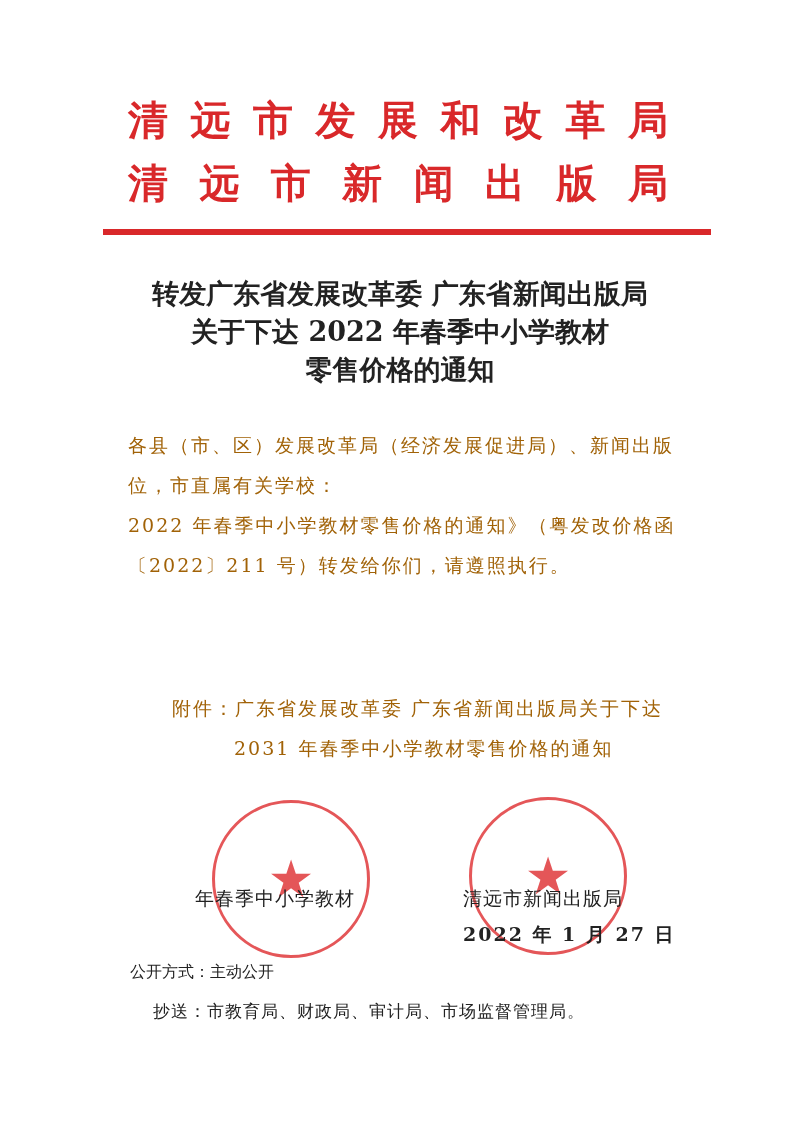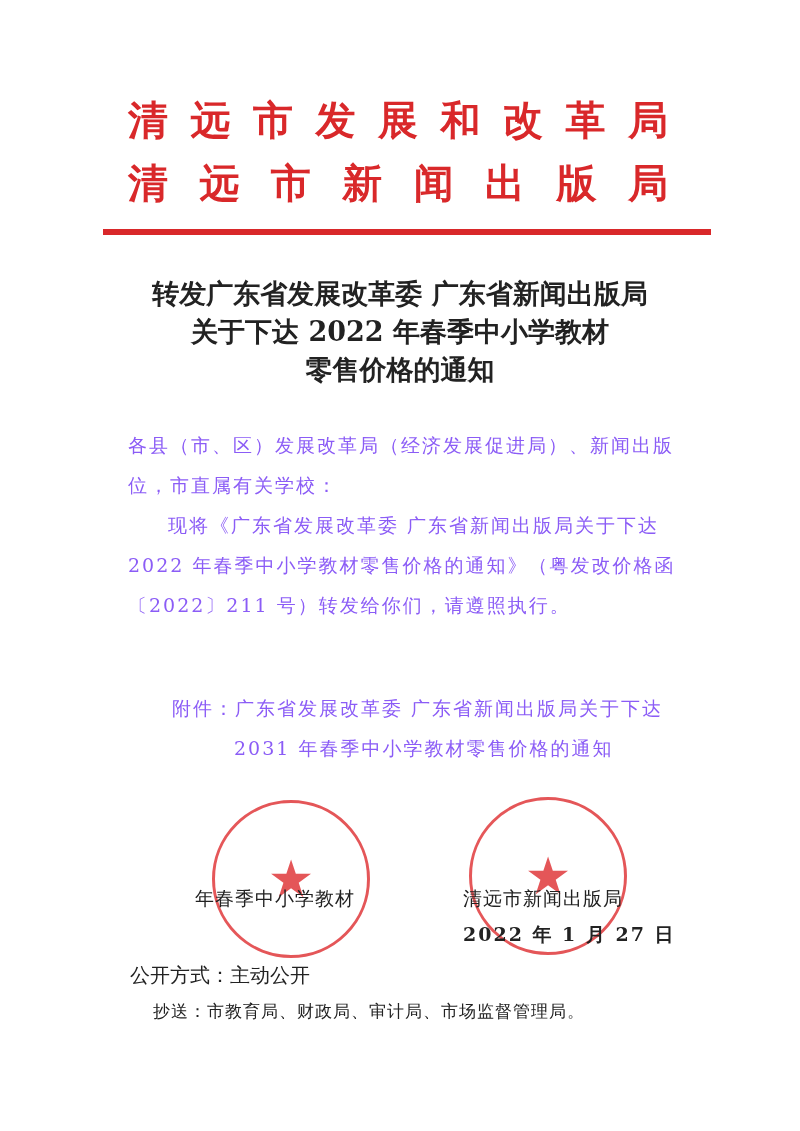--- a/index.html
+++ b/index.html
@@ -6,21 +6,21 @@
   body { width: 800px; height: 1131px; position: relative; overflow: hidden;
          font-family: "DejaVu Serif", "Liberation Serif", serif; color: #222; }
   .abs { position: absolute; }
   .hdr { left: 128px; width: 540px; color: #d9282a; font-size: 40px; font-weight: bold;
          display: flex; justify-content: space-between; line-height: 1; }
   .hdr1 { top: 100px; }
   .hdr2 { top: 163px; }
   .redline { left: 103px; top: 229px; width: 608px; height: 6px; background: #d9282a; }
   .title { left: 100px; width: 600px; text-align: center; font-size: 27px; font-weight: bold; color: #222; line-height: 1; }
   .t1 { top: 280px; } .t2 { top: 318px; } .t3 { top: 356px; }
-  .body { left: 128px; width: 550px; font-size: 19px; line-height: 40px; letter-spacing: 2px; color: #8b5cf6; }
+  .body { left: 128px; width: 550px; font-size: 19px; line-height: 40px; letter-spacing: 2px; color: #a16207; }
   .stamp { border: 3px solid #e0393c; border-radius: 50%; width: 152px; height: 152px; opacity: 0.85; }
   .stamp-star { position: absolute; left: 50%; top: 50%; transform: translate(-50%, -50%); color: #e0393c; font-size: 52px; line-height: 1; }
   .sig { font-size: 19px; color: #222; letter-spacing: 1px; }
 </style>
 </head>
 <body>
 
 <div class="abs hdr hdr1">
   <span>清</span>
     <span>远</span>
@@ -44,35 +44,34 @@
 </div>
 <div class="abs redline"></div>
 
 <div class="abs title t1">转发广东省发展改革委 广东省新闻出版局</div>
 <div class="abs title t2">关于下达 2022 年春季中小学教材</div>
 <div class="abs title t3">零售价格的通知</div>
 
 <div class="abs body" style="top:425px;">
   <div>各县（市、区）发展改革局（经济发展促进局）、新闻出版</div>
   <div>位，市直属有关学校：</div>
-  <div style="text-indent:40px">现将《广东省发展改革委 广东省新闻出版局关于下达</div>
   <div>2022 年春季中小学教材零售价格的通知》（粤发改价格函</div>
   <div>〔2022〕211 号）转发给你们，请遵照执行。</div>
 </div>
 
 <div class="abs body" style="top:688px; left:172px; width:520px;">
   <div>附件：广东省发展改革委 广东省新闻出版局关于下达</div>
   <div style="padding-left:62px">2031 年春季中小学教材零售价格的通知</div>
 </div>
 
 <div class="abs stamp" style="left:212px; top:800px;">
   <span class="stamp-star">★</span>
 </div>
 <div class="abs stamp" style="left:469px; top:797px;">
   <span class="stamp-star">★</span>
 </div>
 
 <div class="abs sig" style="left:195px; top:886px;">年春季中小学教材</div>
 <div class="abs sig" style="left:463px; top:886px;">清远市新闻出版局</div>
 <div class="abs sig" style="left:463px; top:922px; letter-spacing:2px;font-weight:bold;">2022 年 1 月 27 日</div>
 
-<div class="abs" style="left:130px; top:962px; font-size:20px; font-family:'DejaVu Sans', sans-serif;">公开方式：主动公开</div>
+<div class="abs" style="left:130px; top:962px; font-size:16px; font-family:'DejaVu Sans', sans-serif;">公开方式：主动公开</div>
 <div class="abs" style="left:153px; top:1000px; font-size:17px; letter-spacing:1px;">抄送：市教育局、财政局、审计局、市场监督管理局。</div>
 
 </body></html>

